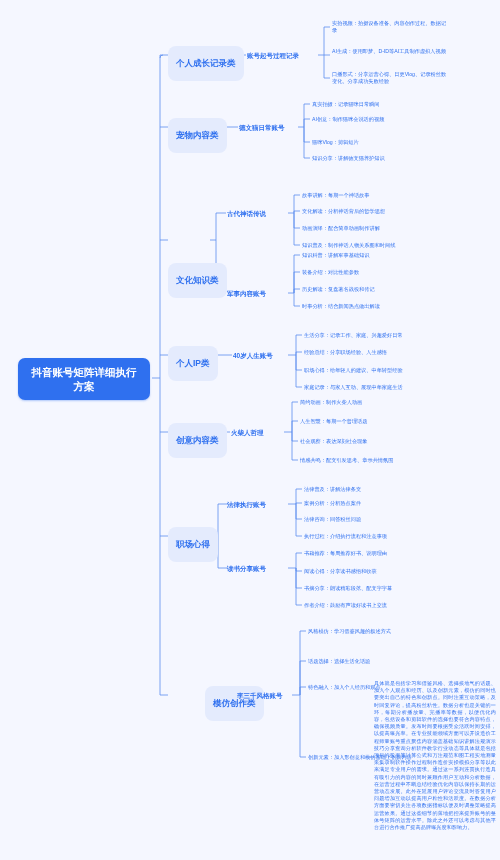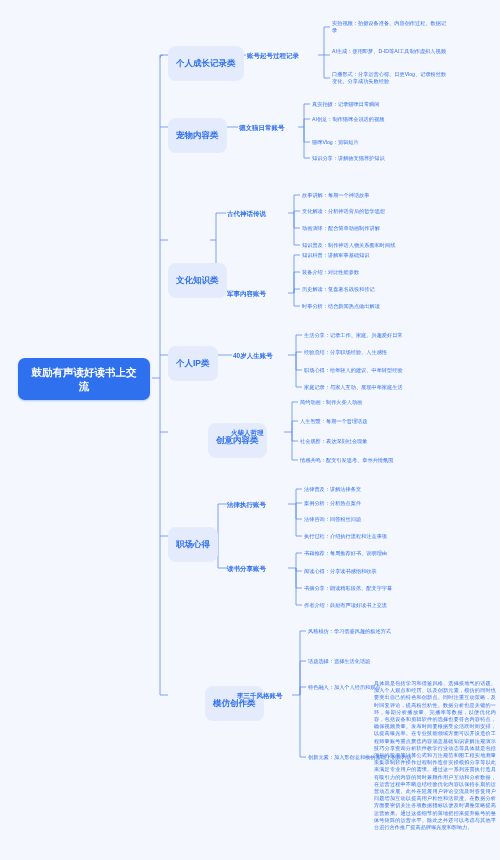--- a/index.html
+++ b/index.html
@@ -158,27 +158,27 @@
 
       <path d="M292 695 H300 V631 h6"></path>
       <path d="M300 695 V661 h6"></path>
       <path d="M300 695 V687 h6"></path>
       <path d="M300 695 V757 h6"></path>
 
       <path d="M366 757 H374"></path>
     </g>
   </svg>
 
-  <div class="node root" style="left:18px; top:358px;">鼓励有声读好读书上交流</div>
+  <div class="node root" style="left:18px; top:358px;">抖音账号矩阵详细执行方案</div>
 
   <div class="node cat" style="left:168px; top:46px;">个人成长记录类</div>
   <div class="node cat" style="left:168px; top:118px;">宠物内容类</div>
   <div class="node cat" style="left:168px; top:231px;margin-top:32px;">文化知识类</div>
   <div class="node cat" style="left:168px; top:346px;">个人IP类</div>
-  <div class="node cat" style="left:168px; top:423px;margin-left:40px;">创意内容类</div>
+  <div class="node cat" style="left:168px; top:423px;">创意内容类</div>
   <div class="node cat" style="left:168px; top:527px;">职场心得</div>
   <div class="node cat" style="left:168px; top:686px;margin-left:37px;">模仿创作类</div>
 
   <div class="node acct" style="left:247px; top:50px;">账号起号过程记录</div>
   <div class="node acct" style="left:239px; top:122px;">德文猫日常账号</div>
   <div class="node acct" style="left:227px; top:208px;">古代神话传说</div>
   <div class="node acct" style="left:227px; top:288px;">军事内容账号</div>
   <div class="node acct" style="left:233px; top:350px;">40岁人生账号</div>
   <div class="node acct" style="left:231px; top:427px;">火柴人哲理</div>
   <div class="node acct" style="left:227px; top:499px;">法律执行账号</div>

